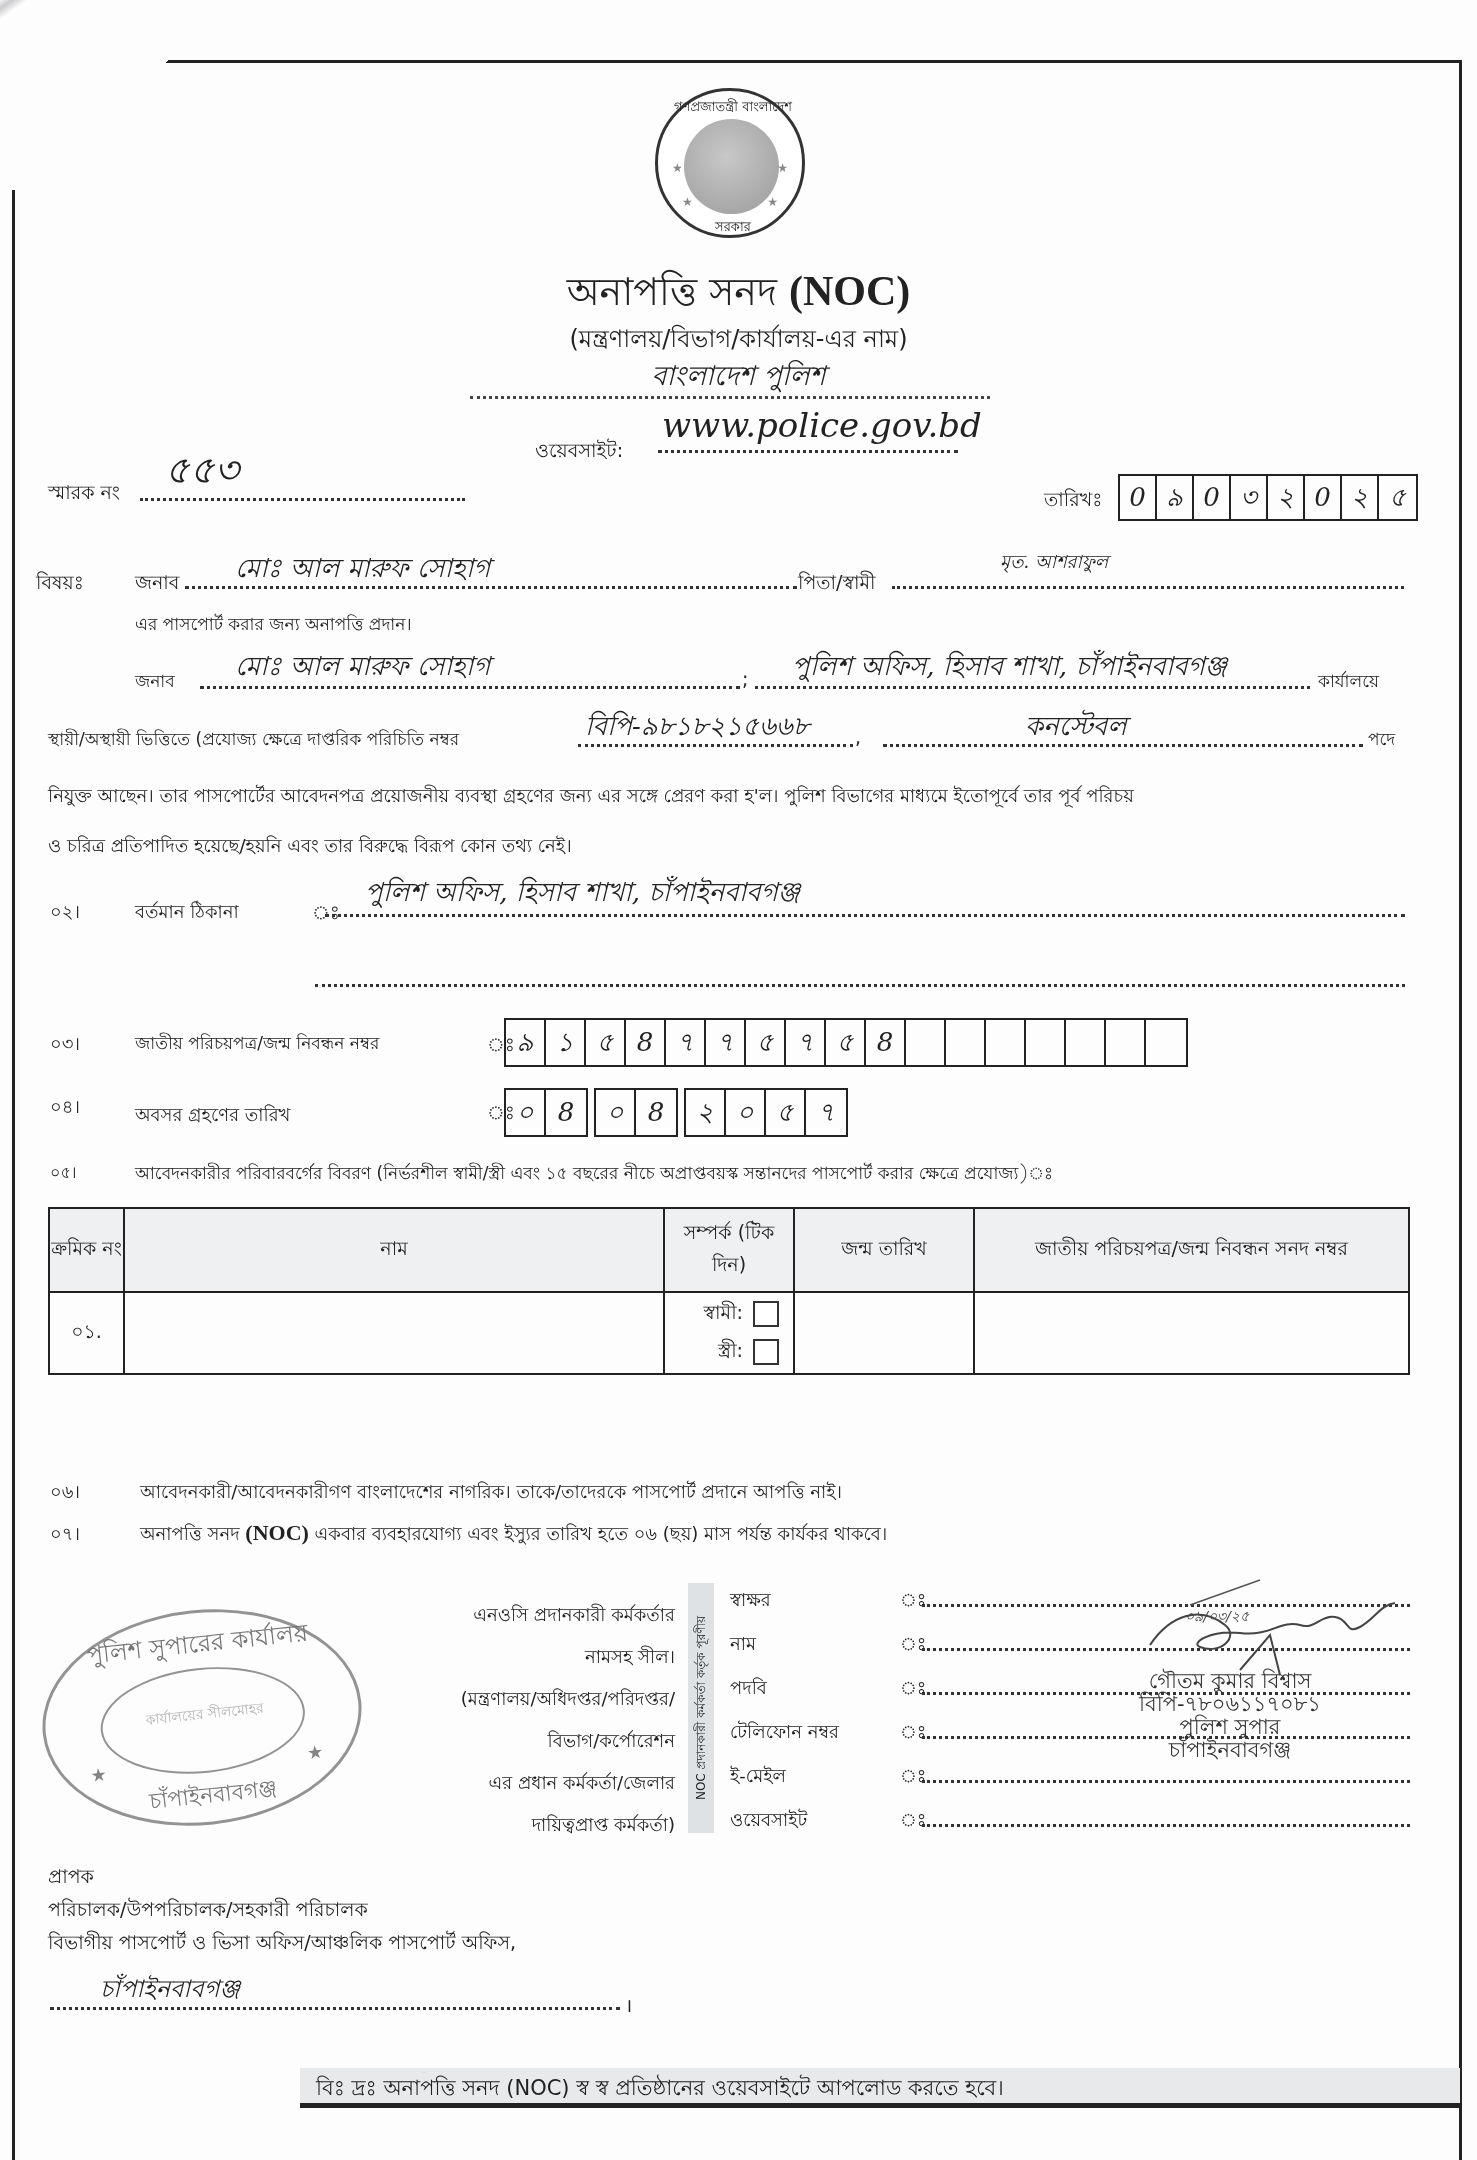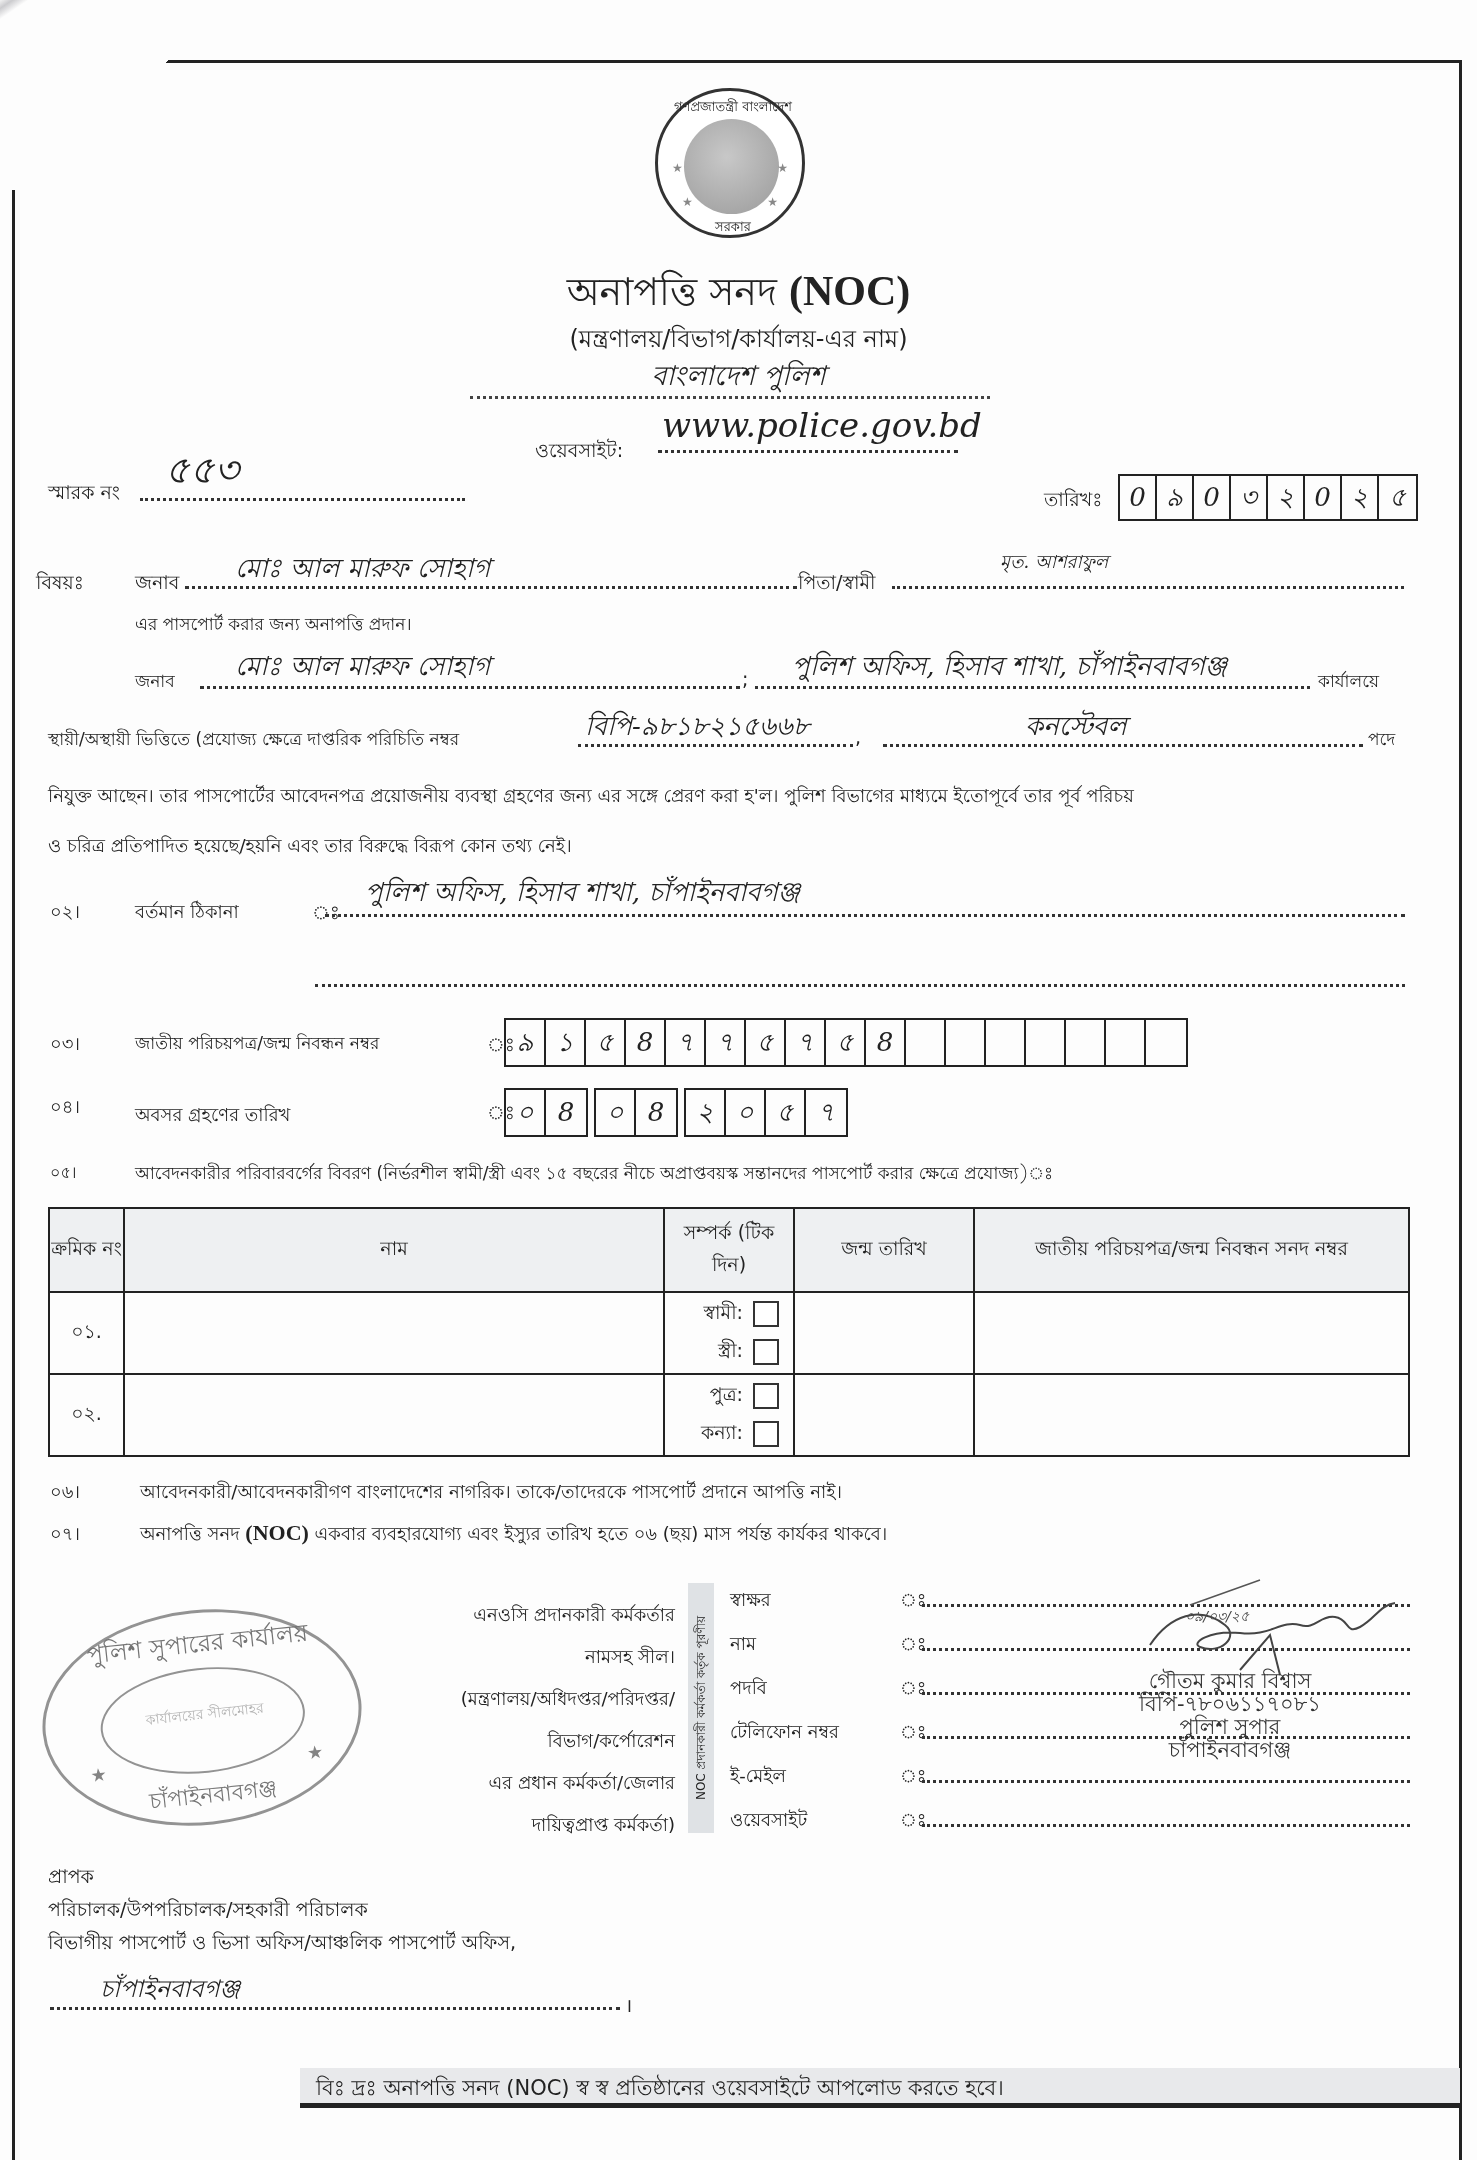--- a/index.html
+++ b/index.html
@@ -237,36 +237,20 @@
             <span class="chk"></span>
           </div>
         <div class="rel-row">
             <span>স্ত্রী:</span>
             <span class="chk"></span>
           </div>
       </td>
       <td></td>
       <td></td>
     </tr>
-    <tr>
-      <td style="text-align:center">০২.</td>
-      <td></td>
-      <td class="rel-cell">
-        <div class="rel-row">
-            <span>পুত্র:</span>
-            <span class="chk"></span>
-          </div>
-        <div class="rel-row">
-            <span>কন্যা:</span>
-            <span class="chk"></span>
-          </div>
-      </td>
-      <td></td>
-      <td></td>
-    </tr>
   </tbody>
 </table>
 
 <div class="abs t" style="left:50px;top:1478px;font-size:18px;">০৬।</div>
 <div class="abs t" style="left:140px;top:1478px;font-size:18px;">আবেদনকারী/আবেদনকারীগণ বাংলাদেশের নাগরিক। তাকে/তাদেরকে পাসপোর্ট প্রদানে আপত্তি নাই।</div>
 <div class="abs t" style="left:50px;top:1520px;font-size:18px;">০৭।</div>
 <div class="abs t" style="left:140px;top:1520px;font-size:18px;">
   <span>অনাপত্তি সনদ </span><b style="font-family:'Liberation Serif',serif;font-size:22px;">(NOC)</b><span> একবার ব্যবহারযোগ্য এবং ইস্যুর তারিখ হতে ০৬ (ছয়) মাস পর্যন্ত কার্যকর থাকবে।</span>
 </div>
 

